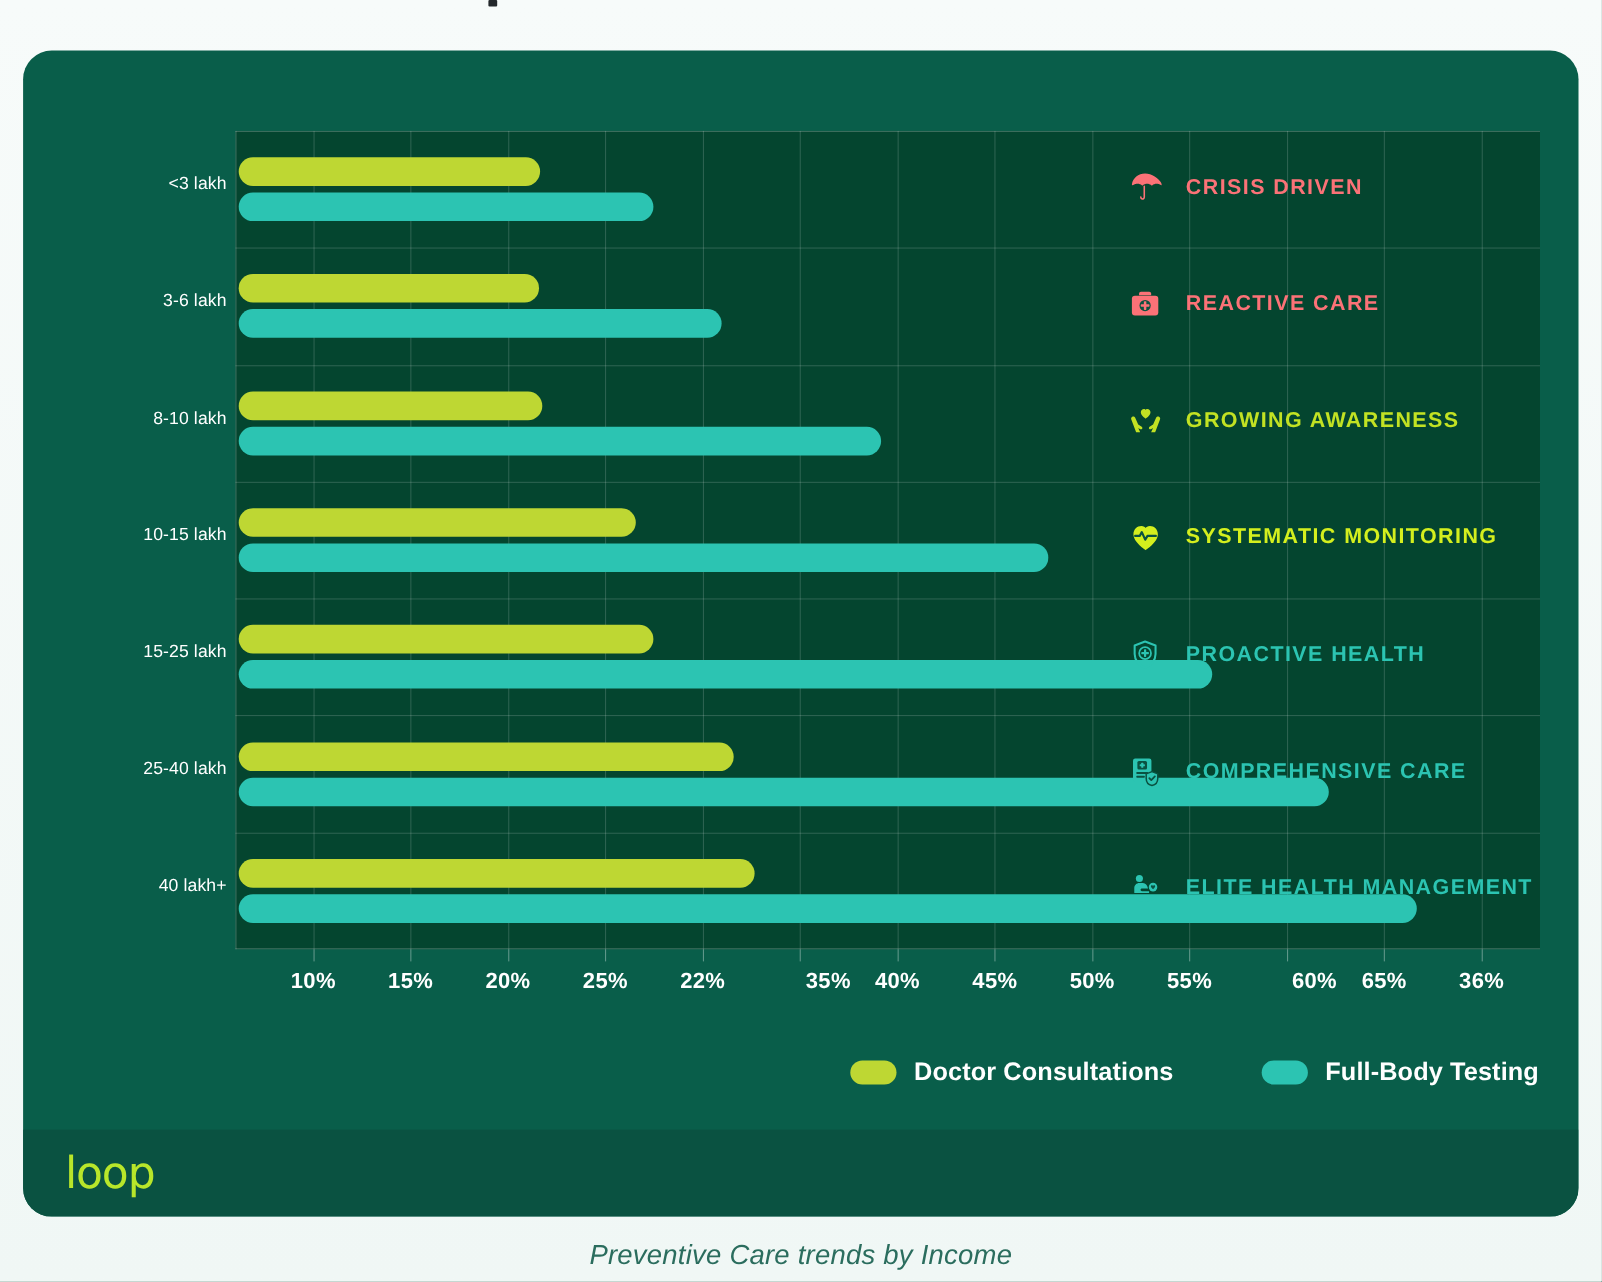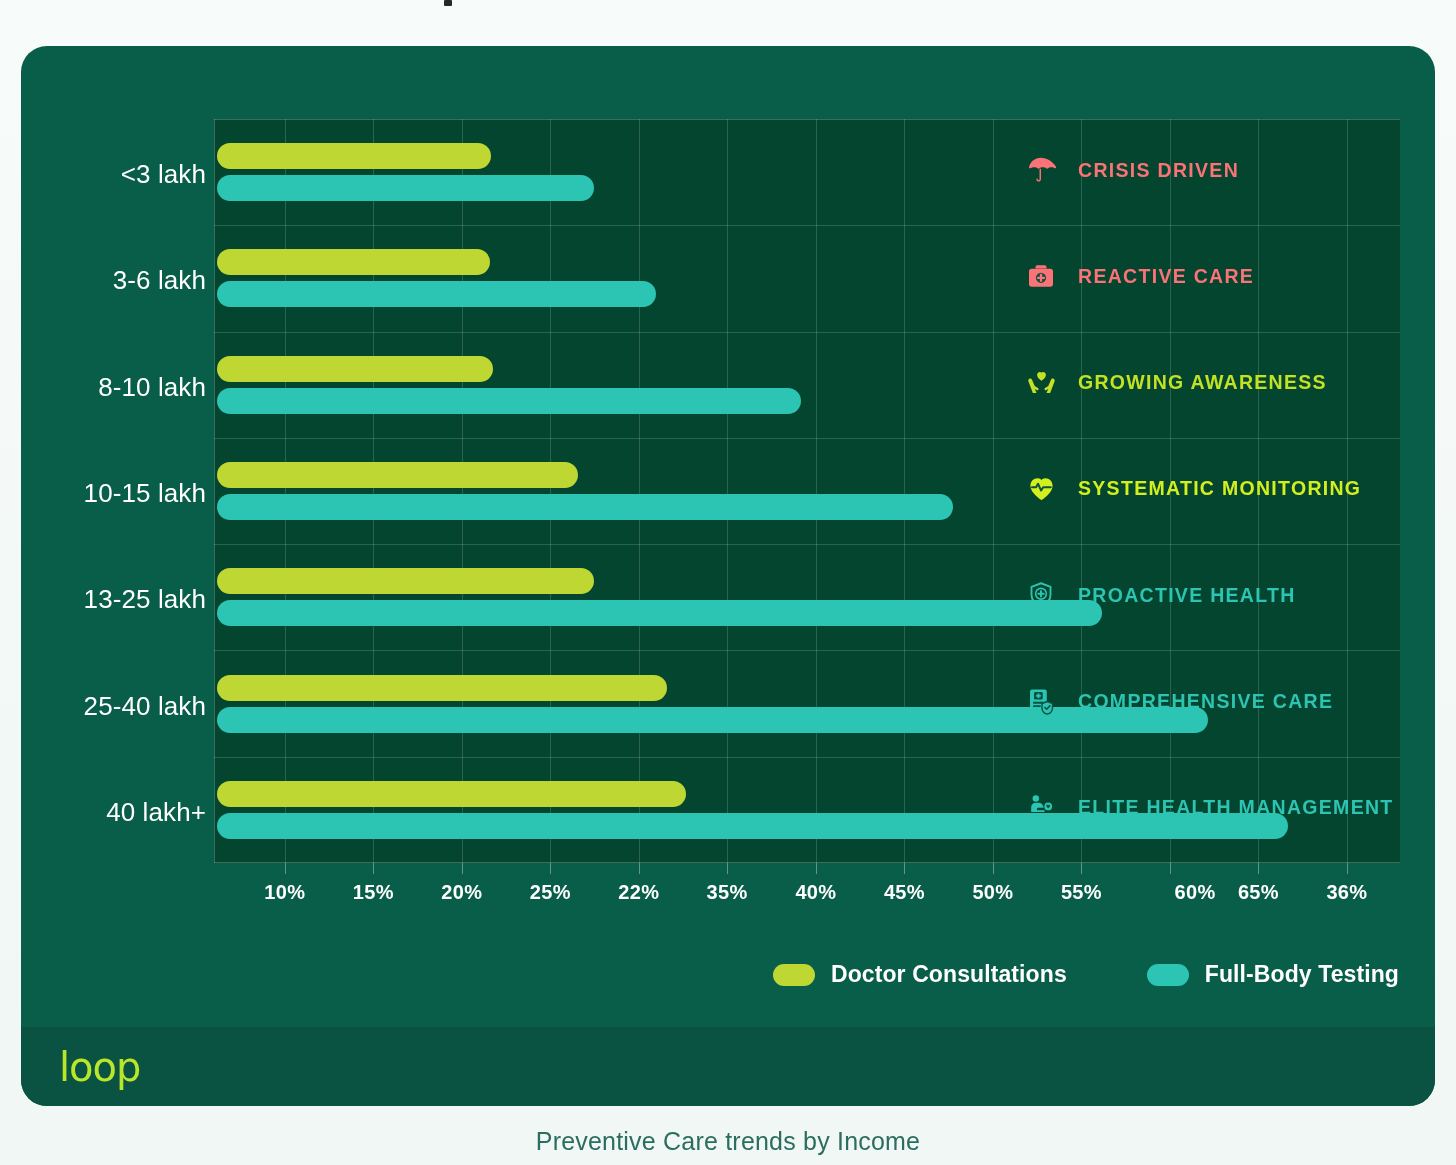--- a/index.html
+++ b/index.html
@@ -54,21 +54,21 @@
   .plot-border-left {
     position: absolute; top:0; bottom:0; left:0; width:1px;
     background: rgba(255,255,255,0.22);
   }
   .ylabel {
     position: absolute;
     right: 1239px;              
     width: 180px;
     text-align: right;
     color: #ffffff;
-    font-size: 26px;
+    font-size: 16px;
     letter-spacing: 0.1px;
     white-space: nowrap;
   }
 
   .bar {
     position: absolute;
     height: 26px;
     border-radius: 13px;
   }
   .bar.lime { background: #bed733; }
@@ -157,20 +157,21 @@
 
   
   .caption {
     position: absolute;
     left: 0; top: 1127px;
     width: 1456px;
     text-align: center;
     color: #2b6d5e;
     font-size: 25px;
     letter-spacing: 0.2px;
+    font-style: italic;
   }
   .top-artifact {
     position: absolute;
     left: 444px; top: 0px;
     width: 8px; height: 6px;
     background: #23282b;
     border-radius: 1px;
   }
 </style>
 </head>
@@ -305,38 +306,38 @@
             <span class="stage-label" style="color: rgb(44, 196, 178);">ELITE HEALTH MANAGEMENT</span>
           </div>
         </div>
     </div>
 
     <div id="ylabels">
         <div class="ylabel" style="position: absolute; left: 10px; width: 175px; text-align: right; top: 113.1px;">&lt;3 lakh</div>
         <div class="ylabel" style="position: absolute; left: 10px; width: 175px; text-align: right; top: 219.4px;">3-6 lakh</div>
         <div class="ylabel" style="position: absolute; left: 10px; width: 175px; text-align: right; top: 325.7px;">8-10 lakh</div>
         <div class="ylabel" style="position: absolute; left: 10px; width: 175px; text-align: right; top: 432px;">10-15 lakh</div>
-        <div class="ylabel" style="position: absolute; left: 10px; width: 175px; text-align: right; top: 538.3px;">13-25 lakh</div>
+        <div class="ylabel" style="position: absolute; left: 10px; width: 175px; text-align: right; top: 538.3px;">15-25 lakh</div>
         <div class="ylabel" style="position: absolute; left: 10px; width: 175px; text-align: right; top: 644.6px;">25-40 lakh</div>
         <div class="ylabel" style="position: absolute; left: 10px; width: 175px; text-align: right; top: 750.9px;">40 lakh+</div>
       </div>
 
     <div class="xaxis" id="xaxis">
         <div class="xtick-mark" style="left: 70.8px;"></div>
         <div class="xtick-label" style="left: 70.8px;">10%</div>
         <div class="xtick-mark" style="left: 159.3px;"></div>
         <div class="xtick-label" style="left: 159.3px;">15%</div>
         <div class="xtick-mark" style="left: 247.8px;"></div>
         <div class="xtick-label" style="left: 247.8px;">20%</div>
         <div class="xtick-mark" style="left: 336.3px;"></div>
         <div class="xtick-label" style="left: 336.3px;">25%</div>
         <div class="xtick-mark" style="left: 424.8px;"></div>
         <div class="xtick-label" style="left: 424.8px;">22%</div>
         <div class="xtick-mark" style="left: 513.3px;"></div>
-        <div class="xtick-label" style="left: 513px;">35%</div>
+        <div class="xtick-label" style="left: 539px;">35%</div>
         <div class="xtick-mark" style="left: 601.9px;"></div>
         <div class="xtick-label" style="left: 601.9px;">40%</div>
         <div class="xtick-mark" style="left: 690.4px;"></div>
         <div class="xtick-label" style="left: 690.4px;">45%</div>
         <div class="xtick-mark" style="left: 778.9px;"></div>
         <div class="xtick-label" style="left: 778.9px;">50%</div>
         <div class="xtick-mark" style="left: 867.4px;"></div>
         <div class="xtick-label" style="left: 867.4px;">55%</div>
         <div class="xtick-mark" style="left: 955.9px;"></div>
         <div class="xtick-label" style="left: 981px;">60%</div>

